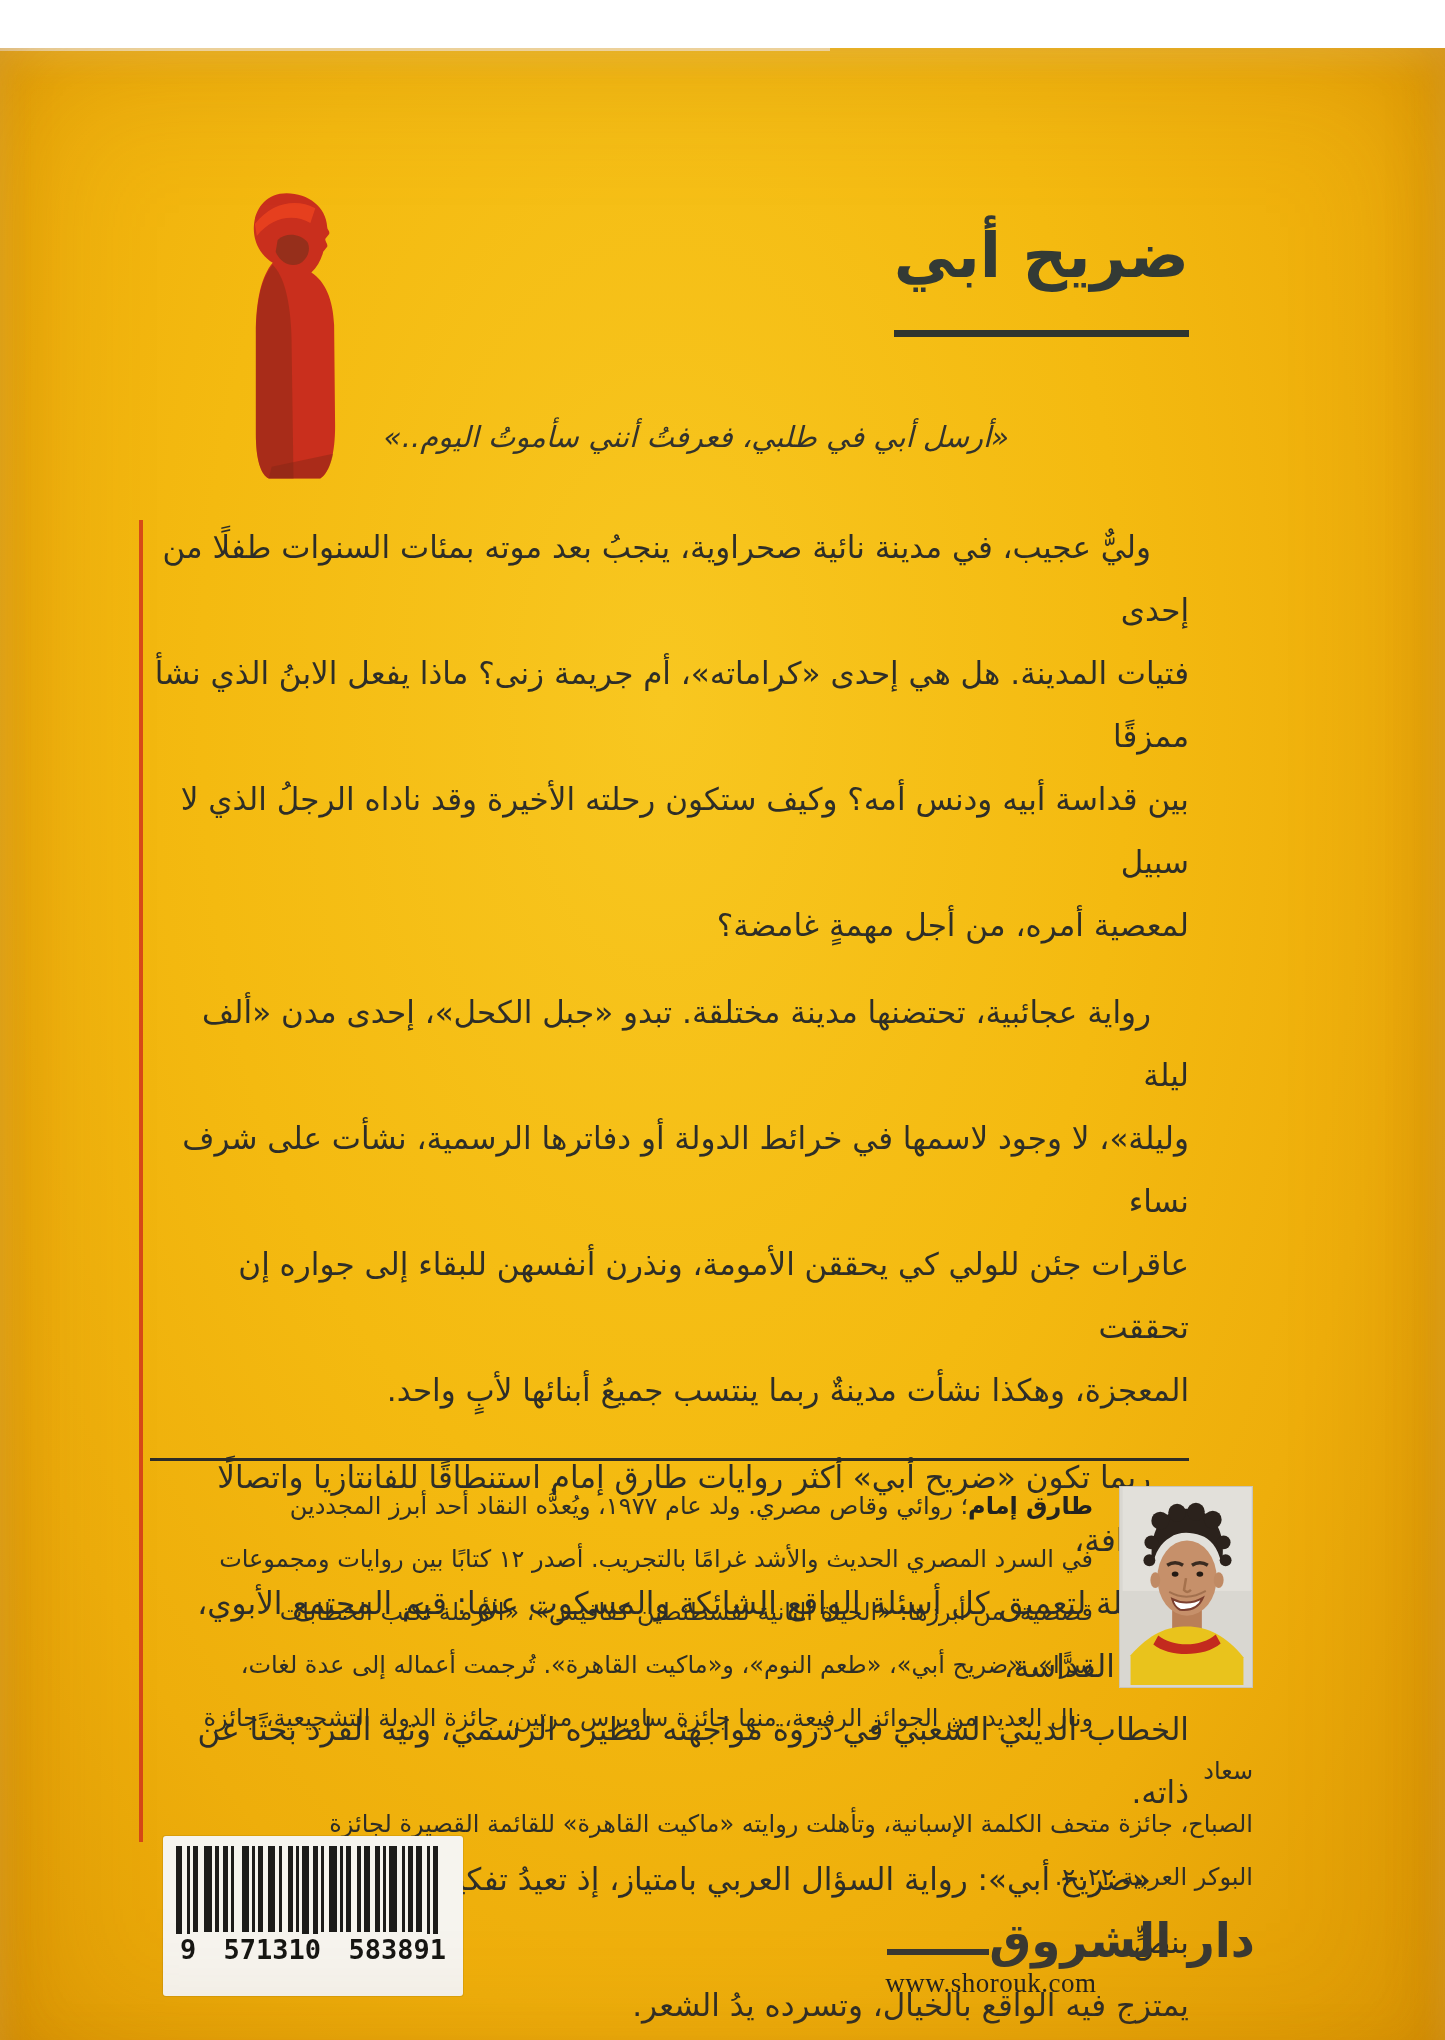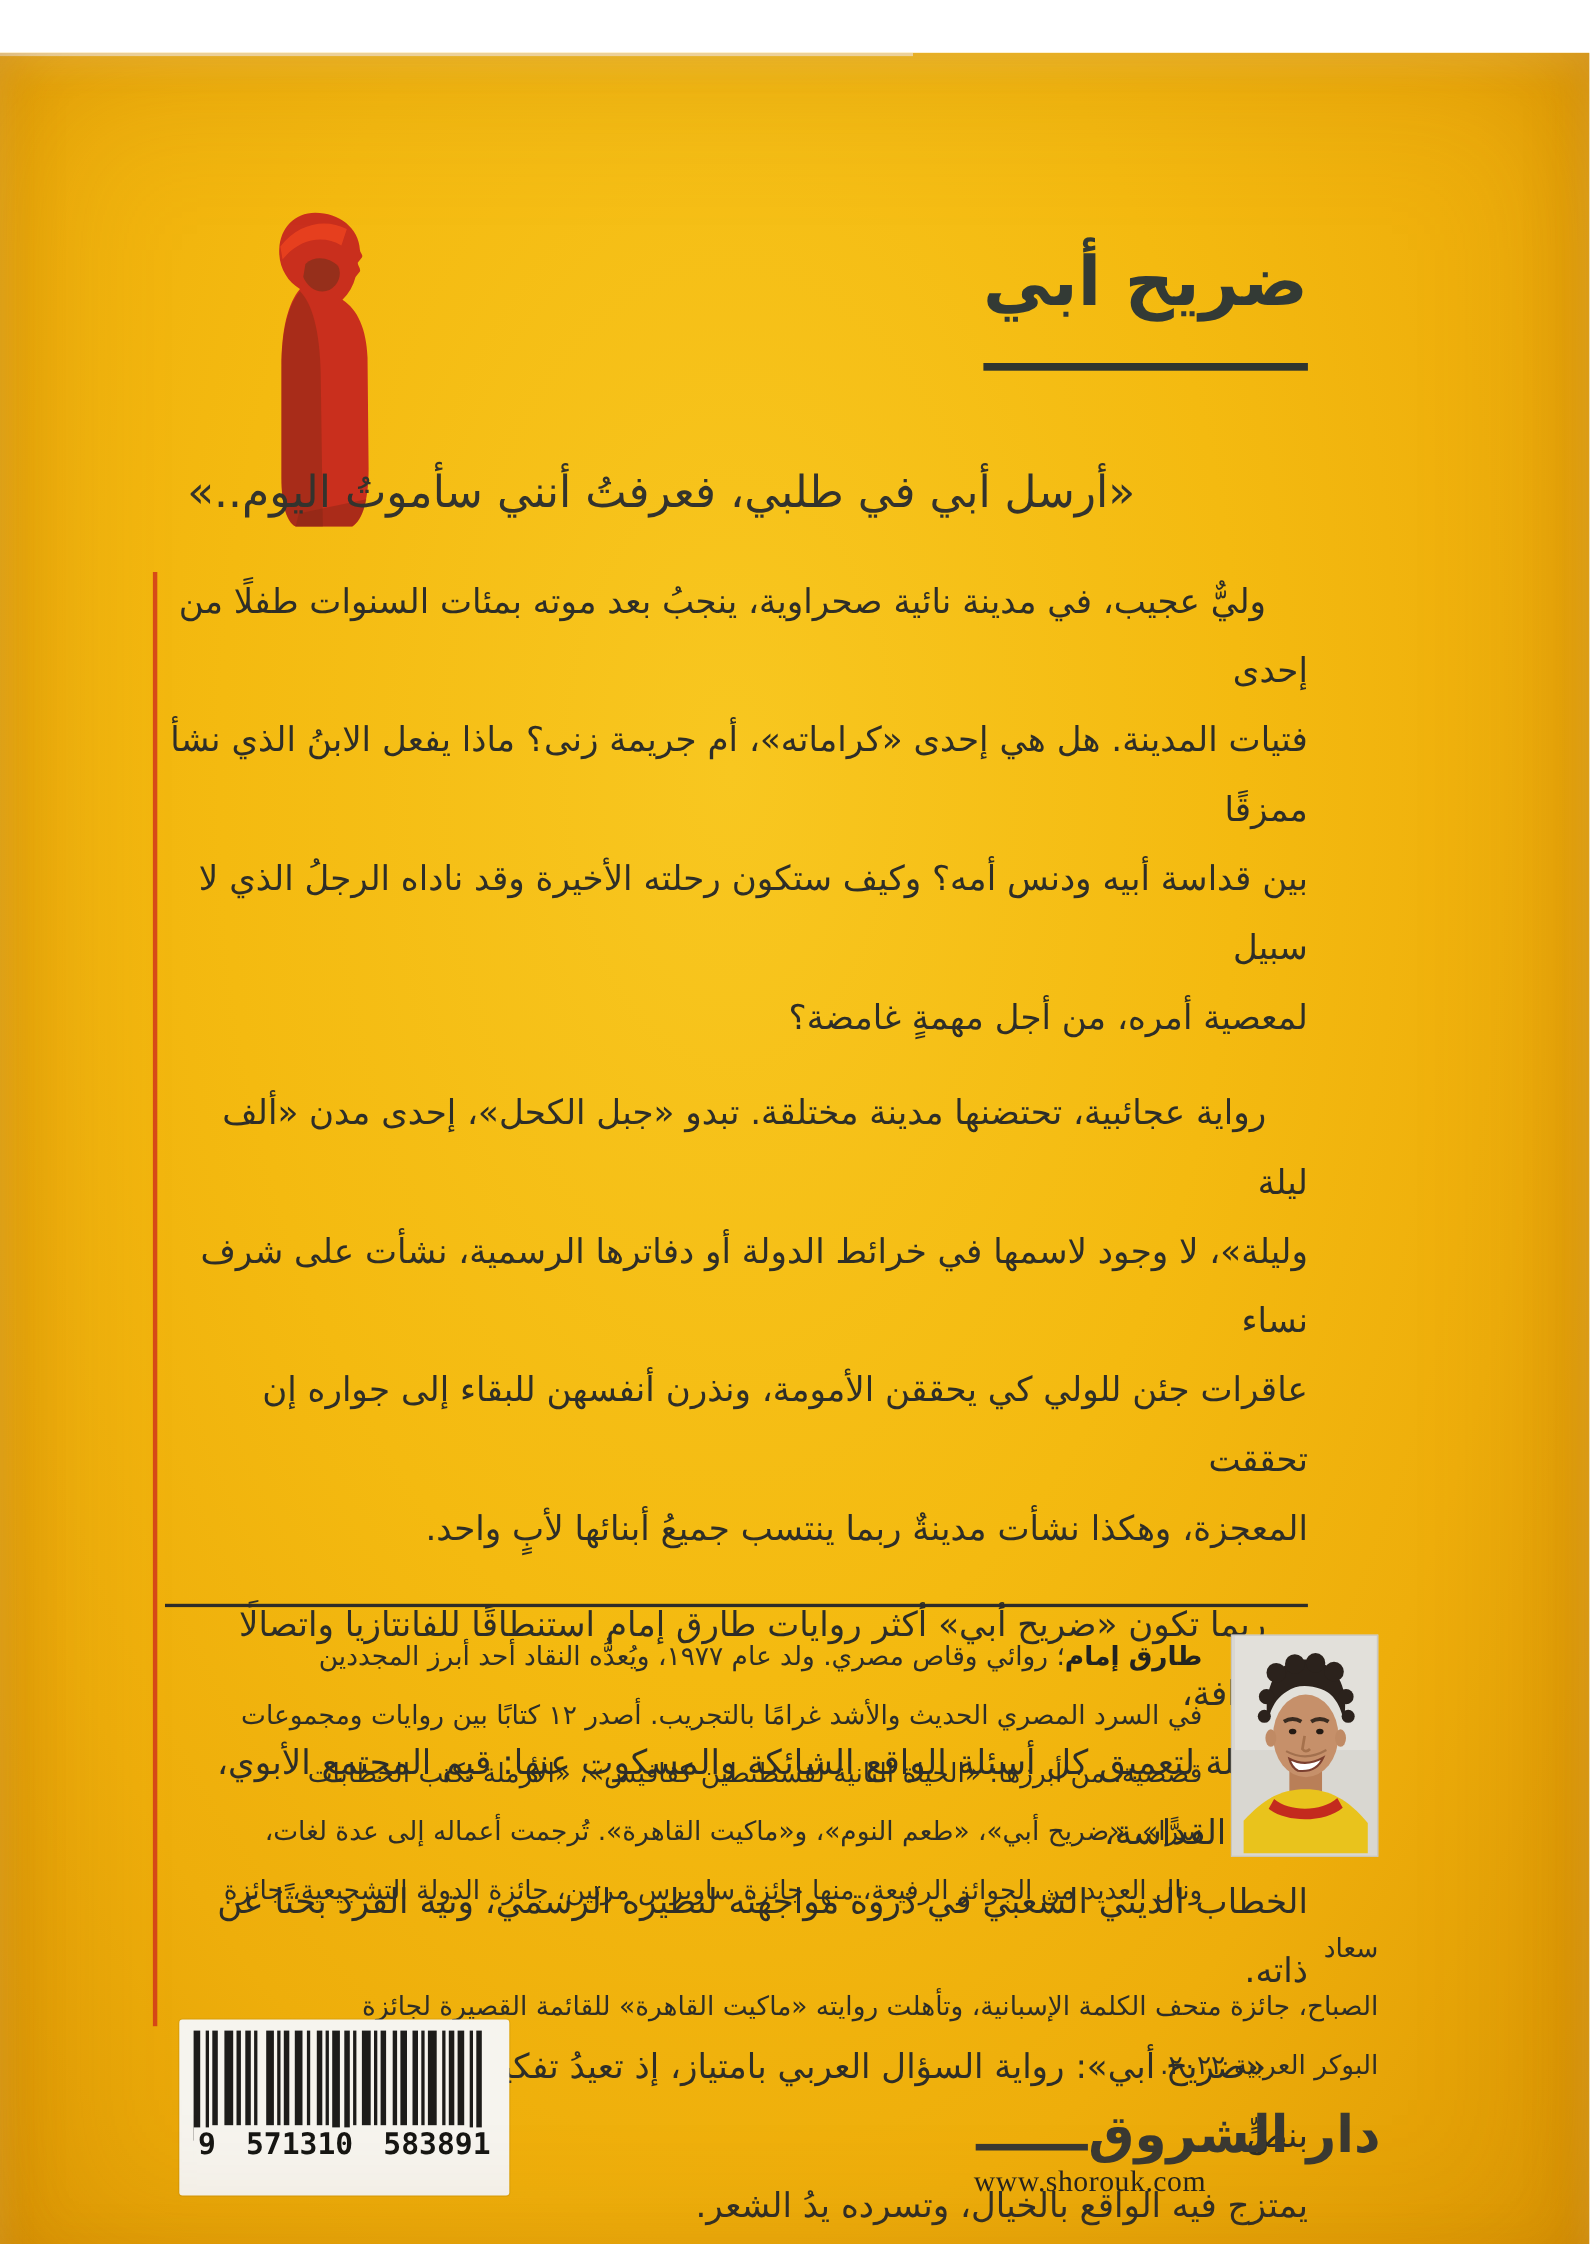--- a/index.html
+++ b/index.html
@@ -14,21 +14,21 @@
   .figure{position:absolute;left:242px;top:142px;width:104px;height:290px;}
 
   
   .red-rule{position:absolute;left:139px;top:472px;width:4px;height:1322px;background:#cf301c;opacity:.8;}
 
   
   .title-block{position:absolute;top:138px;right:256px;width:auto;text-align:center;}
   .title-block h1{margin:0;font-size:62px;line-height:140px;font-weight:bold;color:#333a35;letter-spacing:0;}
   .title-underline{height:7px;background:#2f352f;margin-top:4px;width:100%;}
 
-  .quote{position:absolute;top:362px;right:413px;font-size:40px;line-height:1.9;color:#33332d;}
+  .quote{position:absolute;top:362px;right:436px;font-size:29px;line-height:1.9;color:#33332d;font-style:italic;}
 
   
   .synopsis{position:absolute;top:468px;right:256px;left:150px;color:#2e2e28;font-size:31px;line-height:63px;text-align:right;}
   .synopsis p{margin:0 0 24px 0;white-space:pre-line;text-indent:38px;}
 
   .divider{position:absolute;top:1410px;left:150px;right:256px;height:3px;background:#2e2d28;}
 
   
   .bio{position:absolute;top:1432px;left:150px;right:192px;color:#2e2e28;font-size:24px;line-height:53px;text-align:right;}
   .bio .photo{float:right;width:132px;height:200px;margin:6px 0 8px 26px;border:1px solid #c9c5bc;background:#d9d7d1;}

